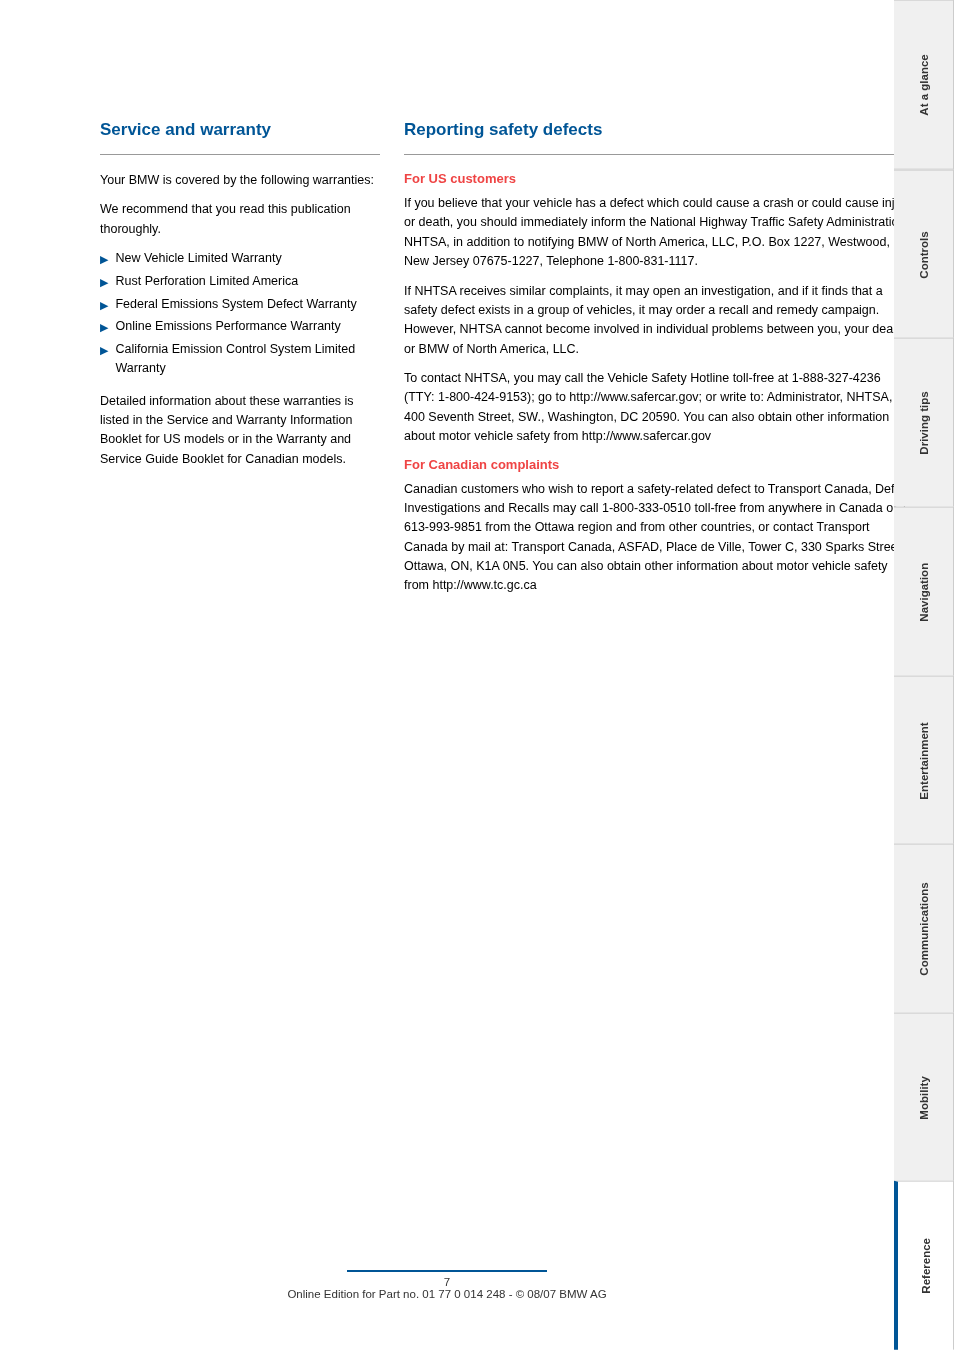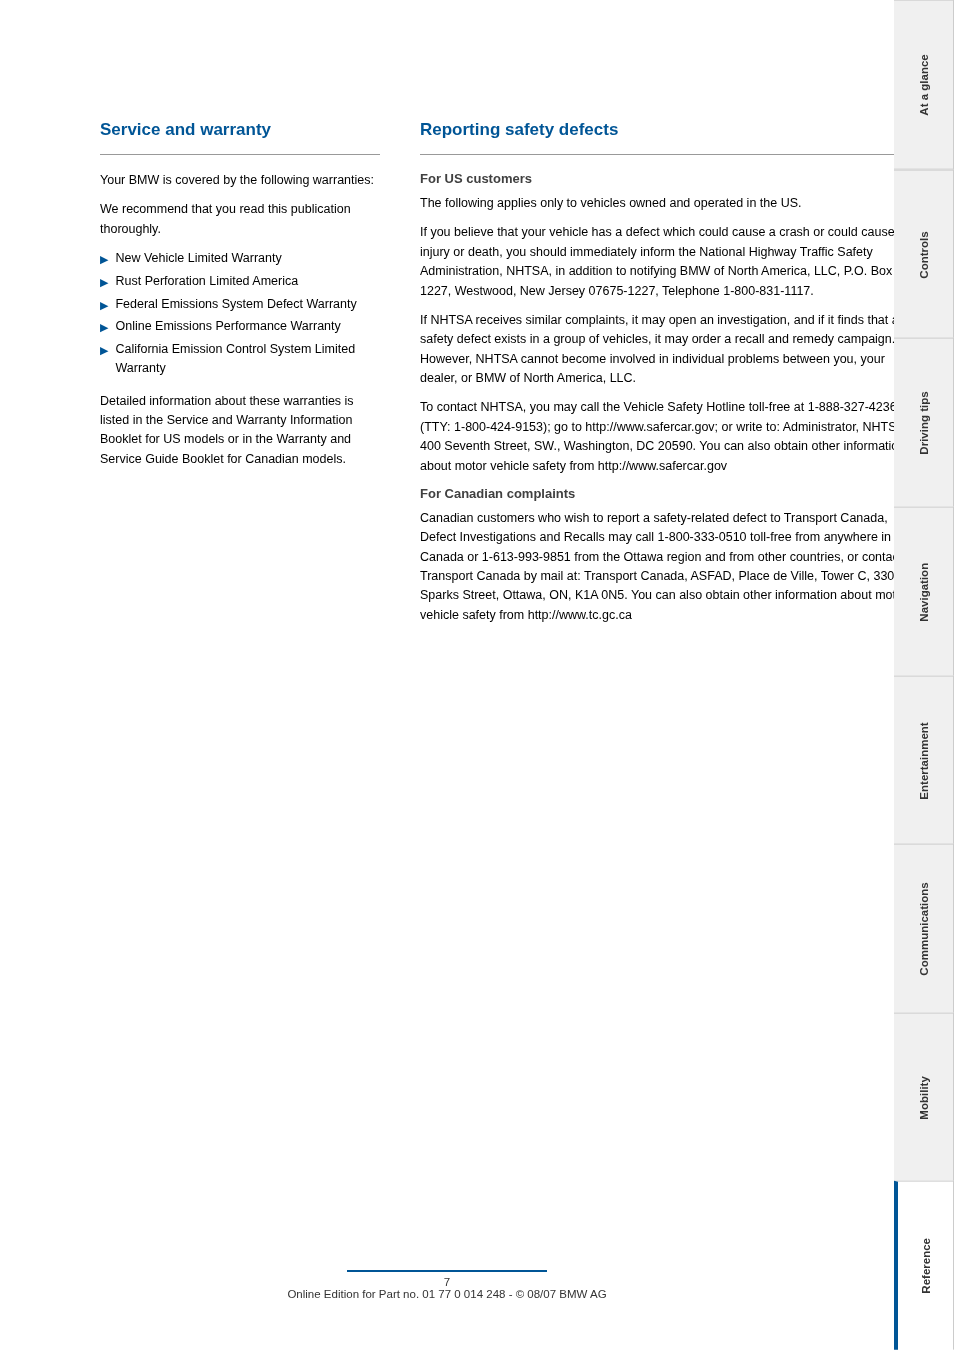--- a/index.html
+++ b/index.html
@@ -21,21 +21,21 @@
     }
 
     .main-content {
       flex: 1;
       padding: 120px 40px 60px 100px;
       position: relative;
     }
 
     .two-col {
       display: flex;
-      gap: 40px;
+      gap: 24px;
     }
 
     .left-col {
       width: 280px;
       flex-shrink: 0;
     }
 
     .right-col {
       flex: 1;
     }
@@ -44,21 +44,21 @@
       font-size: 17px;
       font-weight: bold;
       color: #005596;
       margin-bottom: 14px;
       border-bottom: none;
     }
 
     .sub-title {
       font-size: 13px;
       font-weight: bold;
-      color: #404040;
+      color: #ef4444;
       margin-bottom: 8px;
     }
 
     p {
       font-size: 12.5px;
       line-height: 1.55;
       color: #000;
       margin-bottom: 10px;
     }
 
@@ -185,21 +185,20 @@
         </ul>
 
         <p>Detailed information about these warranties is listed in the Service and Warranty Information Booklet for US models or in the Warranty and Service Guide Booklet for Canadian models.</p>
       </div>
 
       <div class="right-col">
         <h2 class="section-title">Reporting safety defects</h2>
         <hr class="divider-line">
 
         <h3 class="sub-title">For US customers</h3>
-        <p>The following applies only to vehicles owned and operated in the US.</p>
         <p>If you believe that your vehicle has a defect which could cause a crash or could cause injury or death, you should immediately inform the National Highway Traffic Safety Administration, NHTSA, in addition to notifying BMW of North America, LLC, P.O. Box 1227, Westwood, New Jersey 07675-1227, Telephone 1-800-831-1117.</p>
         <p>If NHTSA receives similar complaints, it may open an investigation, and if it finds that a safety defect exists in a group of vehicles, it may order a recall and remedy campaign. However, NHTSA cannot become involved in individual problems between you, your dealer, or BMW of North America, LLC.</p>
         <p>To contact NHTSA, you may call the Vehicle Safety Hotline toll-free at 1-888-327-4236 (TTY: 1-800-424-9153); go to http://www.safercar.gov; or write to: Administrator, NHTSA, 400 Seventh Street, SW., Washington, DC 20590. You can also obtain other information about motor vehicle safety from http://www.safercar.gov</p>
 
         <h3 class="sub-title">For Canadian complaints</h3>
         <p>Canadian customers who wish to report a safety-related defect to Transport Canada, Defect Investigations and Recalls may call 1-800-333-0510 toll-free from anywhere in Canada or 1-613-993-9851 from the Ottawa region and from other countries, or contact Transport Canada by mail at: Transport Canada, ASFAD, Place de Ville, Tower C, 330 Sparks Street, Ottawa, ON, K1A 0N5. You can also obtain other information about motor vehicle safety from http://www.tc.gc.ca</p>
       </div>
     </div>
 
     <div class="footer">

